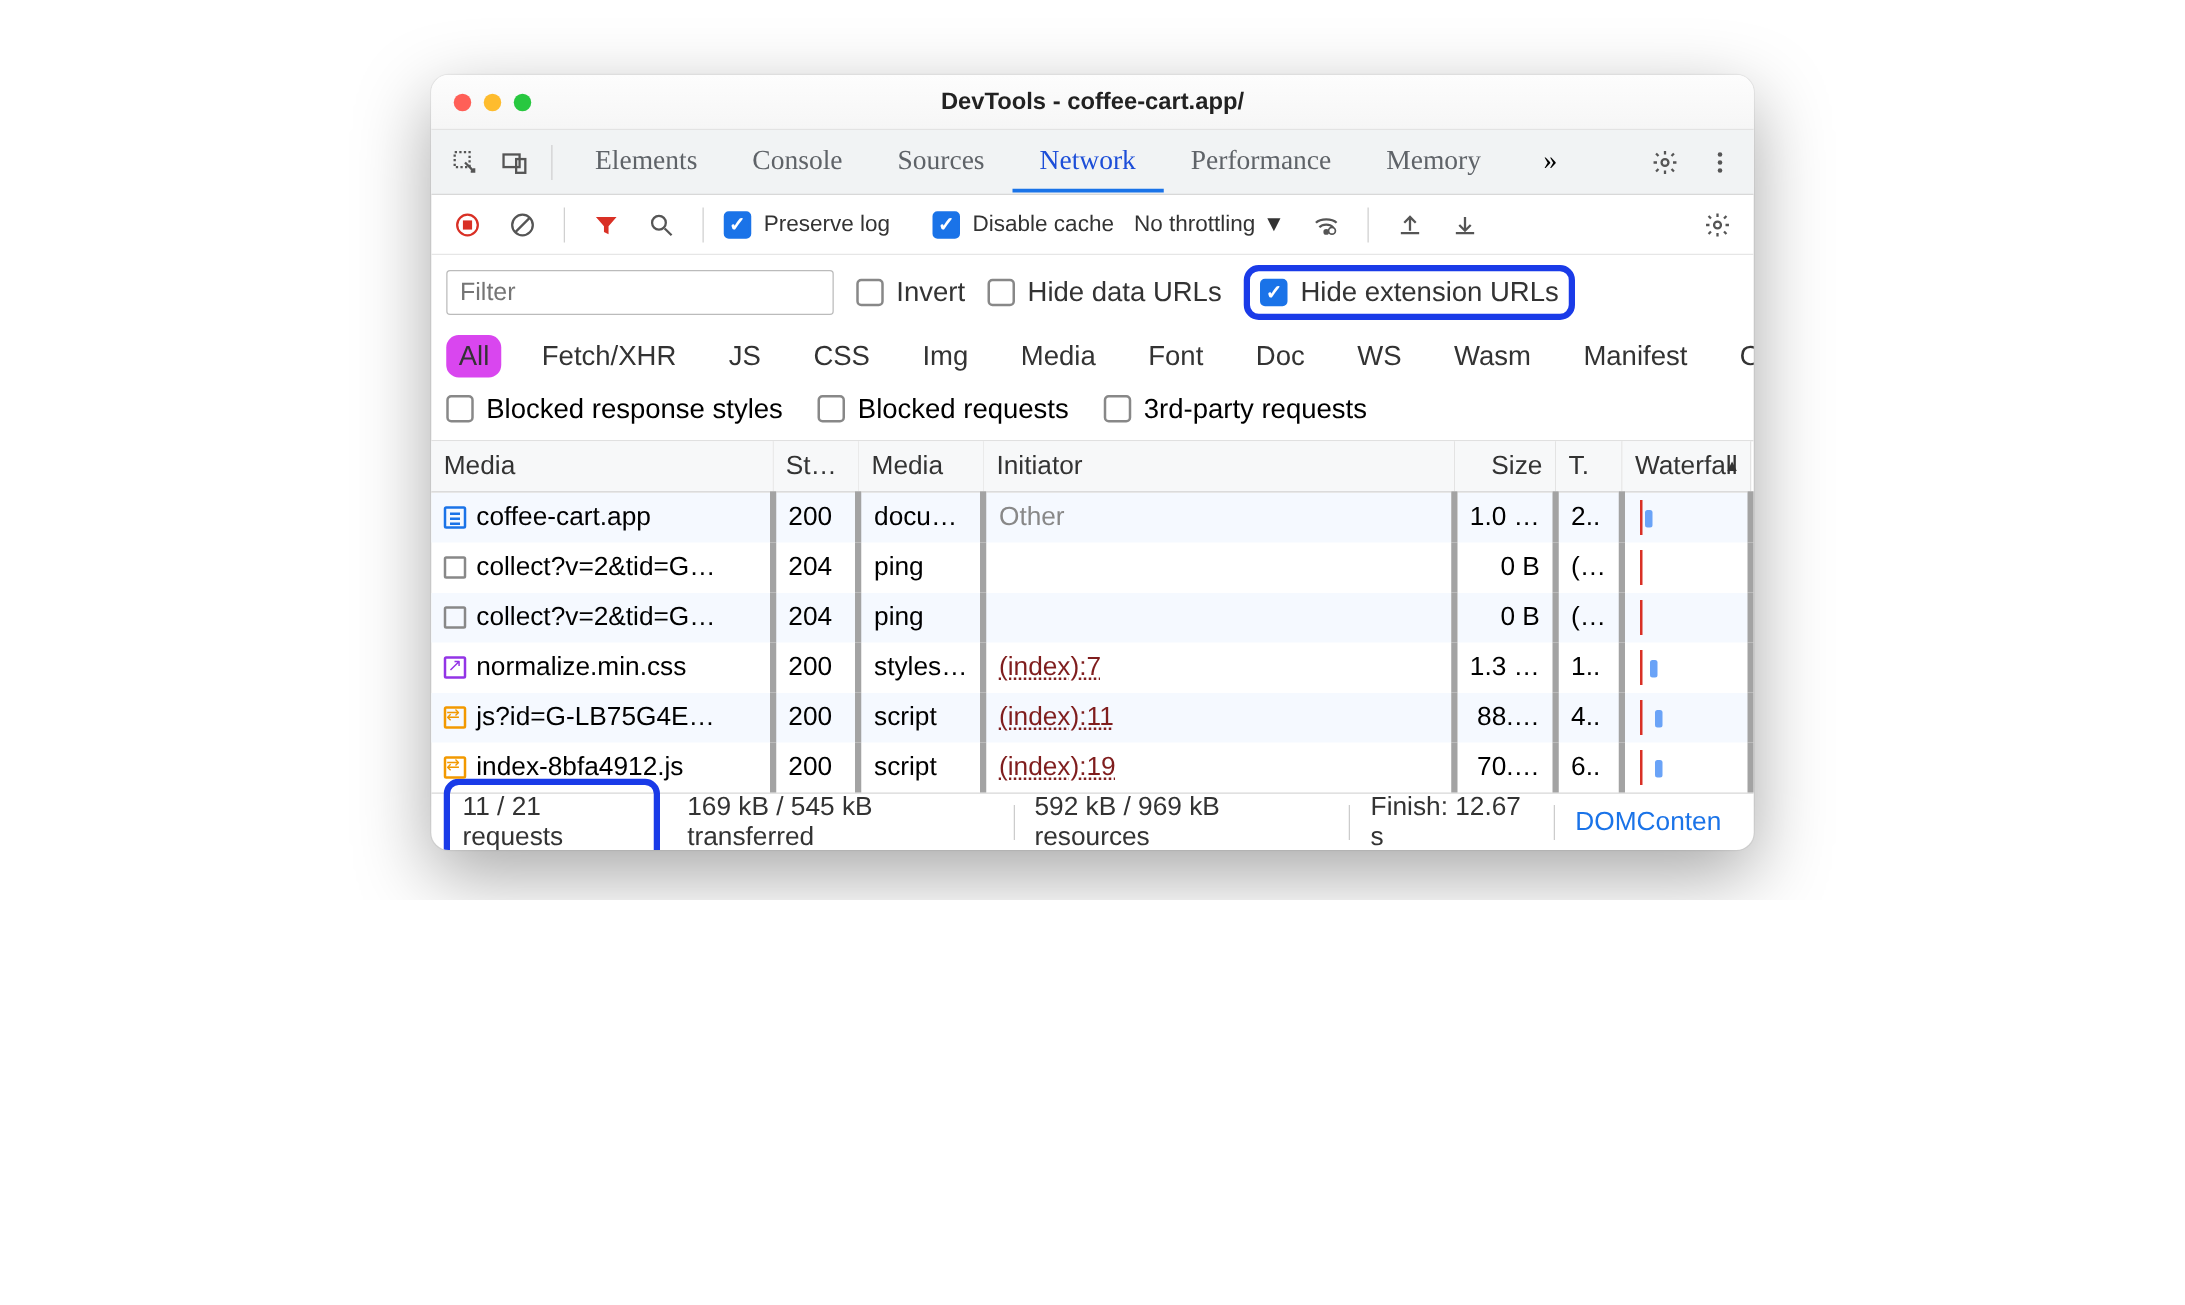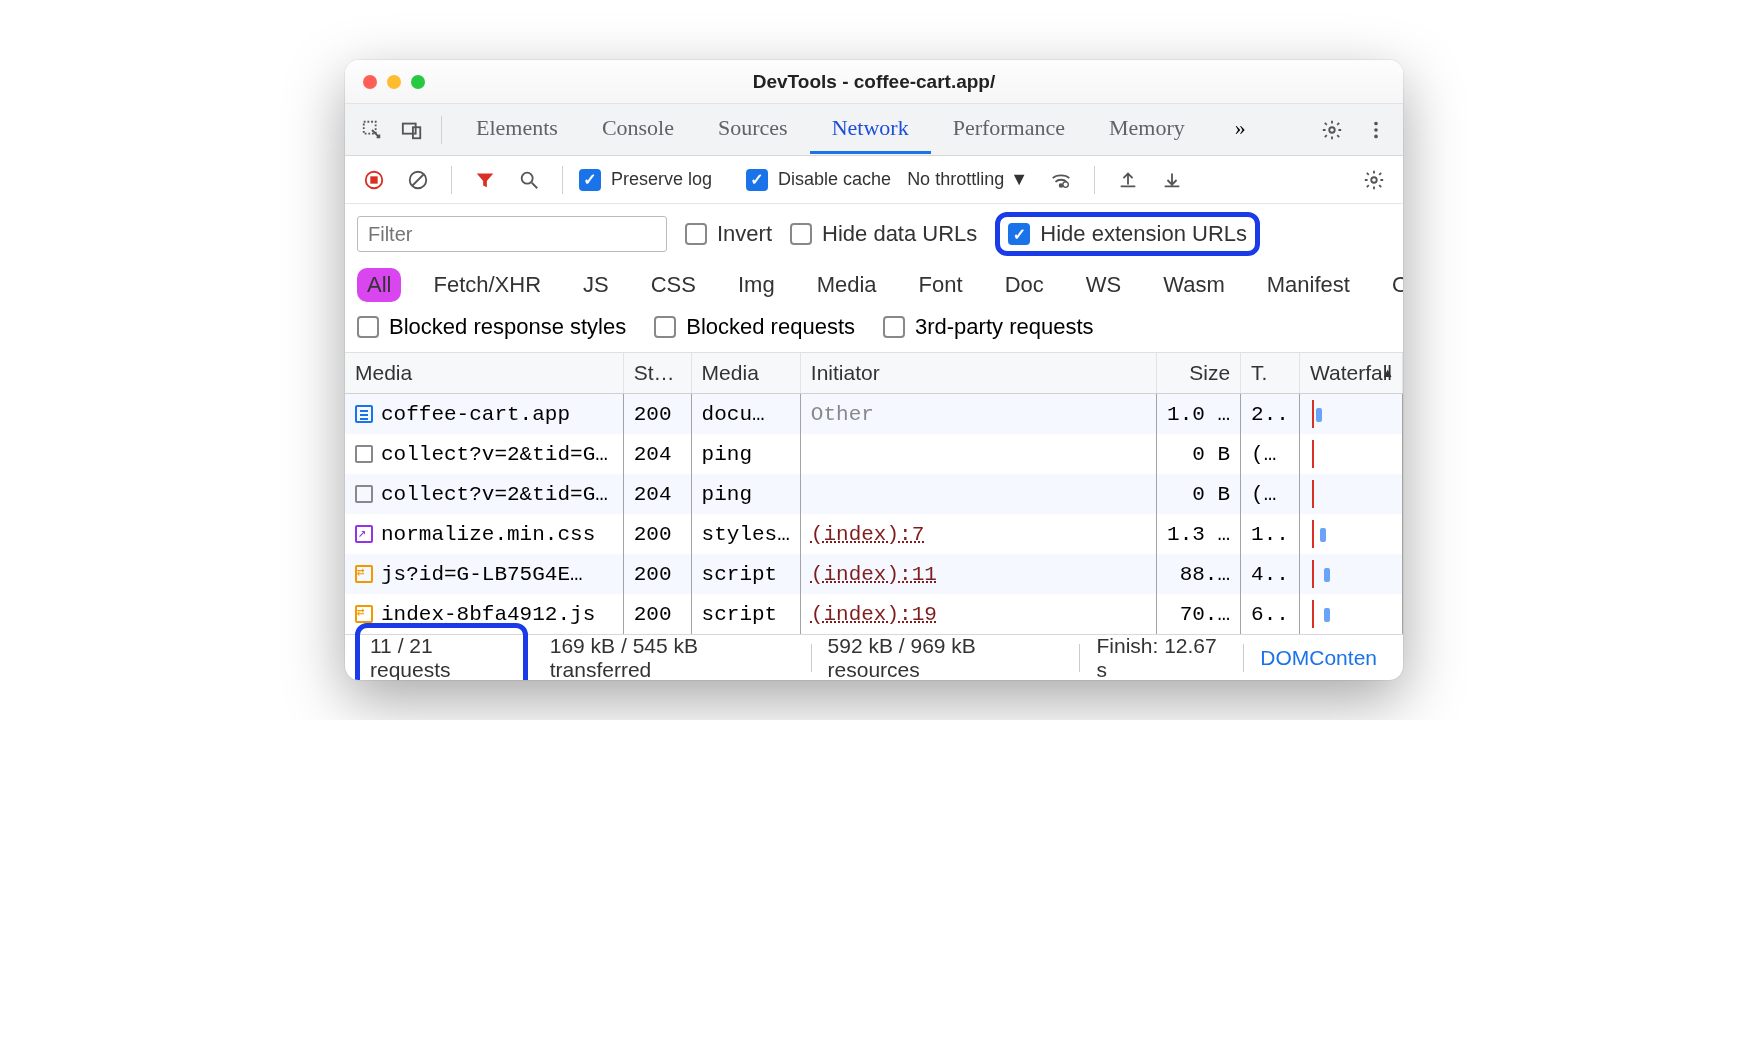--- a/index.html
+++ b/index.html
@@ -161,25 +161,24 @@
     font-weight: 400;
     color: #333;
     padding: 8px 10px;
     border-bottom: 1px solid #d0d0d0;
     background: #f7f8f9;
     border-right: 1px solid #e3e3e3;
     position: relative;
   }
   .tbl td {
     padding: 6px 10px;
-    border-right: 1px solid #a3a3a3;
+    border-right: 5px solid #a3a3a3;
     white-space: nowrap;
     overflow: hidden;
     text-overflow: ellipsis;
-    font-family: Liberation Mono, monospace;
   }
   .tbl tr.even { background: #f5f9ff; }
   .file-ico {
     display: inline-block;
     width: 18px; height: 18px;
     border: 2px solid;
     border-radius: 2px;
     margin-right: 8px;
     vertical-align: -3px;
     position: relative;

